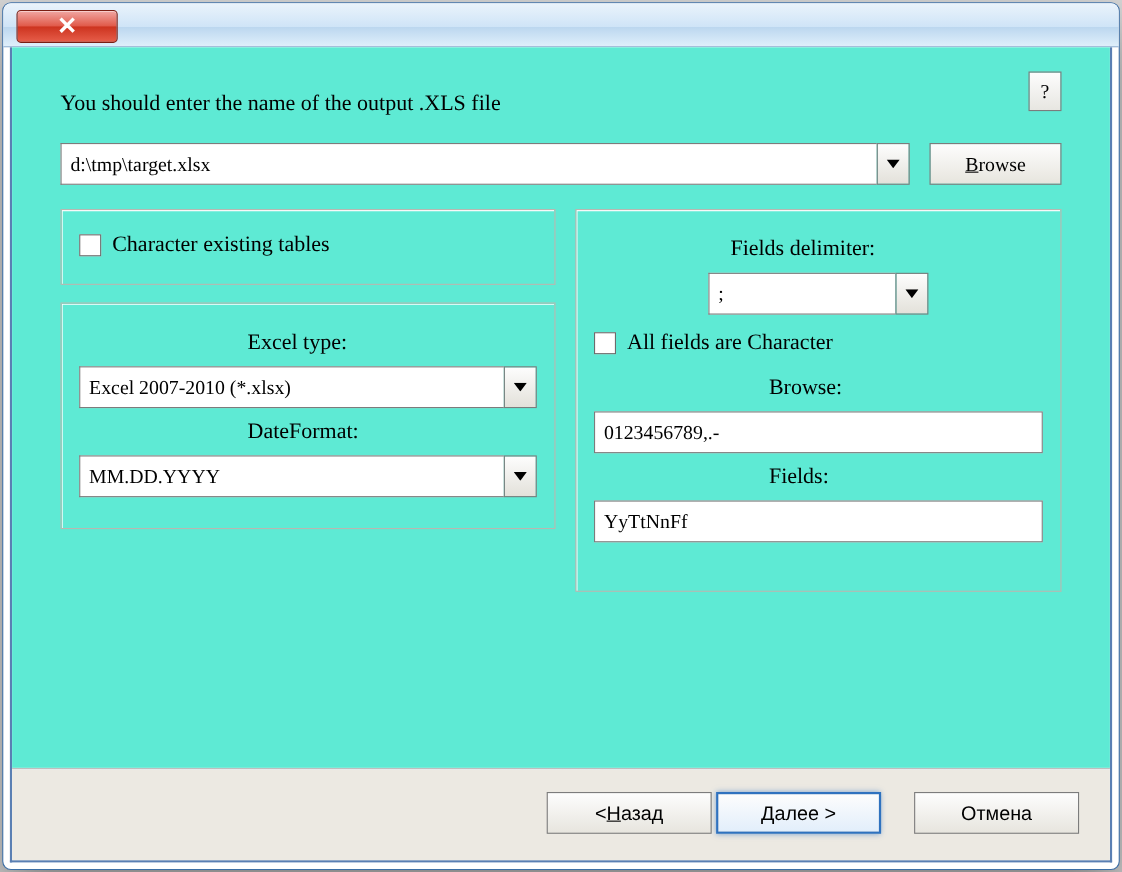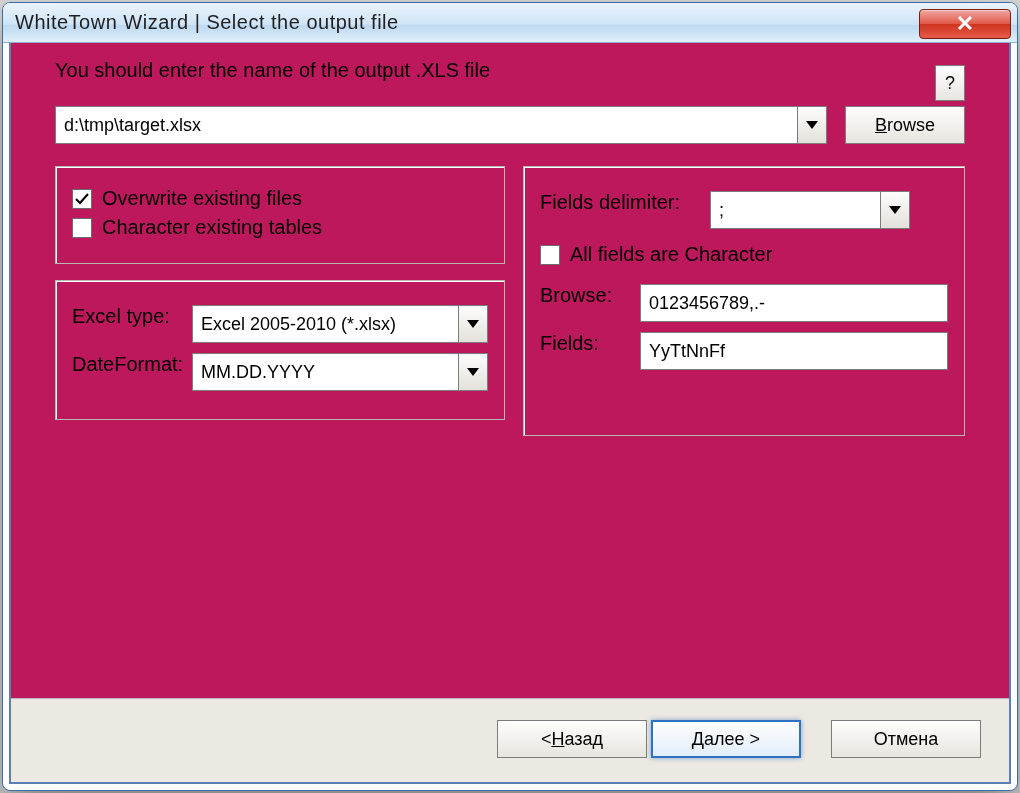--- a/index.html
+++ b/index.html
@@ -78,23 +78,24 @@
     color: #000;
   }
   .wizard-header .subtitle {
     margin: 2px 0 0 34px;
     font-size: 20px;
     color: #000;
   }
   
   .body {
     flex: 1;
-    padding: 16px 44px 10px 44px;
-    background: #be185d;
+    padding: 40px 44px 10px 44px;
+    background: #5eead4;
     position: relative;
+    font-family: Liberation Serif, serif;
   }
   .prompt {
     font-size: 20px;
     color: #000;
     margin-bottom: 12px;
   }
   .help-btn {
     position: absolute;
     right: 44px;
     top: 22px;
@@ -180,22 +181,24 @@
     background: #fff;
     display: inline-flex;
     align-items: center;
     justify-content: center;
     cursor: pointer;
   }
   .chk svg { width: 14px; height: 14px; visibility: hidden; }
   .chk.checked svg { visibility: visible; }
   .formrow {
     display: flex;
+    align-items: center;
     gap: 10px;
     margin: 10px 0;
+    flex-direction: column;
   }
   .formrow .label { min-width: 110px; font-size: 20px; }
   .dropdown {
     display: flex;
     width: 100%;
   }
   .dropdown .textpart {
     flex: 1;
     height: 38px;
     border: 1px solid #7c7c7c;
@@ -238,21 +241,20 @@
     box-shadow: 0 0 5px rgba(47,114,191,.6);
     background: linear-gradient(180deg,#fdfdfd 0%,#e2eefb 100%);
   }
 </style>
 </head>
 <body>
 
 <div class="window">
 
   <div class="titlebar">
-    <div class="titlebar-title">WhiteTown Wizard | Select the output file</div>
     <div class="titlebar-close">
       <span>✕</span>
     </div>
   </div>
 
   <div class="inner">
 
 
     <div class="body">
 
@@ -275,42 +277,34 @@
             <span class="mn">B</span>
             <span>rowse</span>
           </button>
       </div>
 
       <div class="twocol">
 
         <div class="leftcol">
           <fieldset class="groupbox">
             <div class="checkline">
-              <span class="chk checked">
-                <svg viewBox="0 0 14 14">
-                    <path d="M1 7 L5 11 L13 2" stroke="#000" stroke-width="2" fill="none"></path>
-                  </svg>
-              </span>
-              <span>Overwrite existing files</span>
-            </div>
-            <div class="checkline">
               <span class="chk">
                 <svg viewBox="0 0 14 14">
                     <path d="M1 7 L5 11 L13 2" stroke="#000" stroke-width="2" fill="none"></path>
                   </svg>
               </span>
               <span>Character existing tables</span>
             </div>
           </fieldset>
 
           <fieldset class="groupbox">
             <div class="formrow">
               <div class="label">Excel type:</div>
               <div class="dropdown">
-                <div class="textpart">Excel 2005-2010 (*.xlsx)</div>
+                <div class="textpart">Excel 2007-2010 (*.xlsx)</div>
                 <div class="caret">
                   <svg viewBox="0 0 12 8">
                       <path d="M0 0 L12 0 L6 8 Z"></path>
                     </svg>
                 </div>
               </div>
             </div>
             <div class="formrow">
               <div class="label">DateFormat:</div>
               <div class="dropdown">

